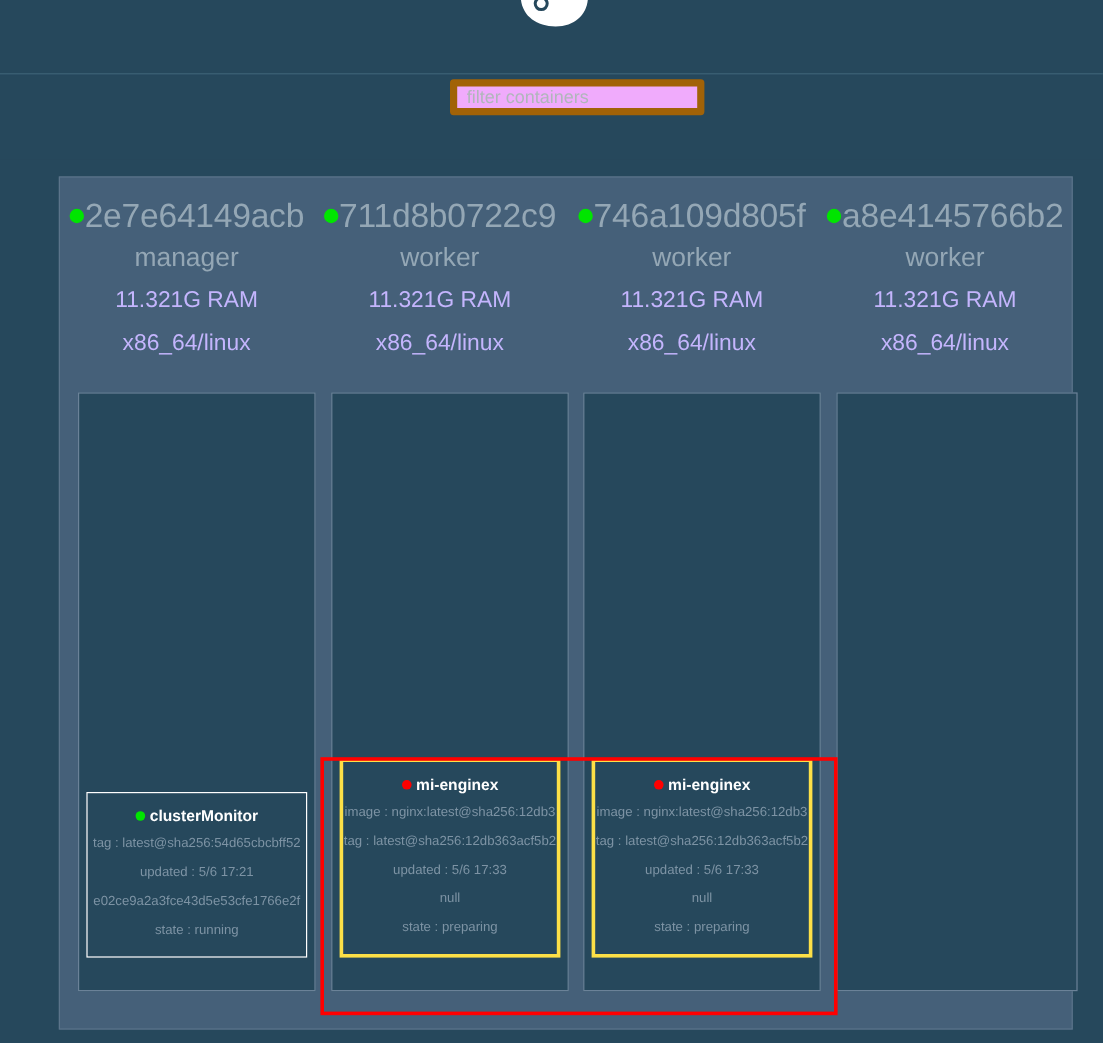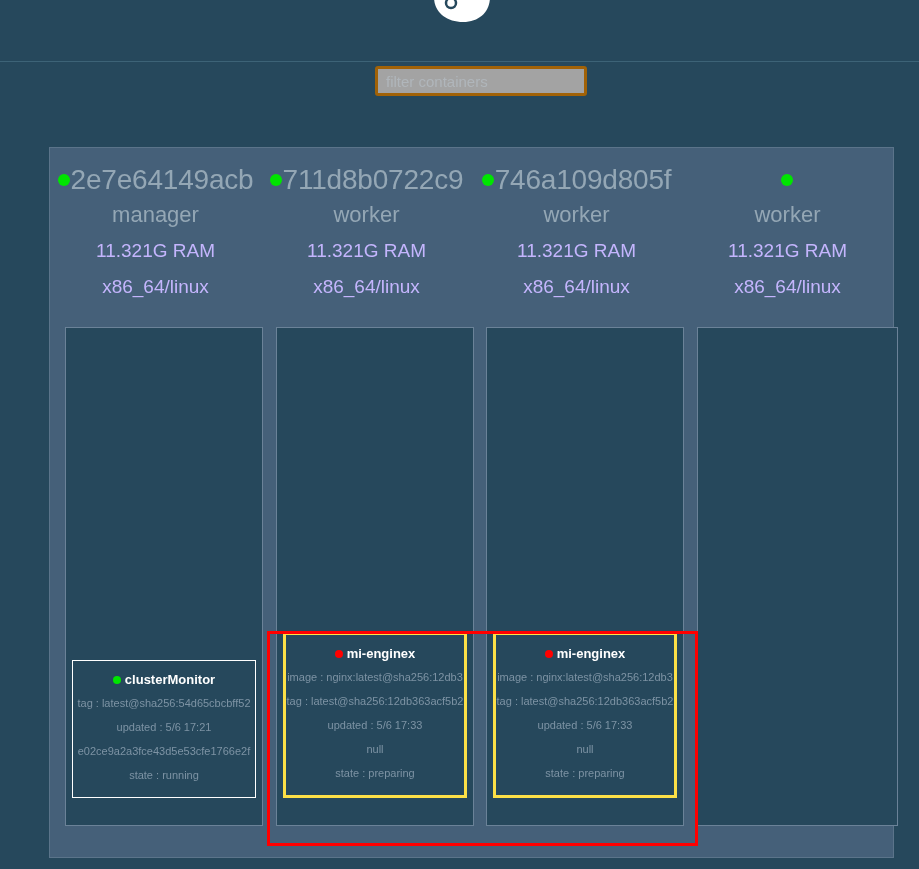--- a/index.html
+++ b/index.html
@@ -31,22 +31,22 @@
   #filter-bar {
     position: absolute;
     left: 0; top: 63px;
     width: 919px; height: 70px;
     background: #26485c;
   }
   #filter-input {
     position: absolute;
     left: 375px; top: 3px;
     width: 212px; height: 30px;
-    background: #a3a3a3;
-    border: 3px solid #a16207;
+    background: #f0abfc;
+    border: 6px solid #a16207;
     border-radius: 3px;
     padding: 0 8px;
     font-family: "Liberation Sans", sans-serif;
     font-size: 15px;
     color: #333;
     outline: none;
   }
   #filter-input::placeholder { color: #b0b6bb; }
 
   
@@ -262,21 +262,21 @@
             <div class="card-line">updated : 5/6 17:33</div>
             <div class="card-line">null</div>
             <div class="card-line">state : preparing</div>
           </div>
         </div>
       </div>
     </div>
 
     <div class="node-column n3">
       <div class="node-head">
-        <div class="node-id-line"><span class="node-dot"></span></div>
+        <div class="node-id-line"><span class="node-dot"></span><span>a8e4145766b2</span></div>
         <div class="node-role">worker</div>
         <div class="node-ram">11.321G RAM</div>
         <div class="node-arch">x86_64/linux</div>
       </div>
       <div class="node-body">
         <div class="container-stack"></div>
       </div>
     </div>
 
   </div>

